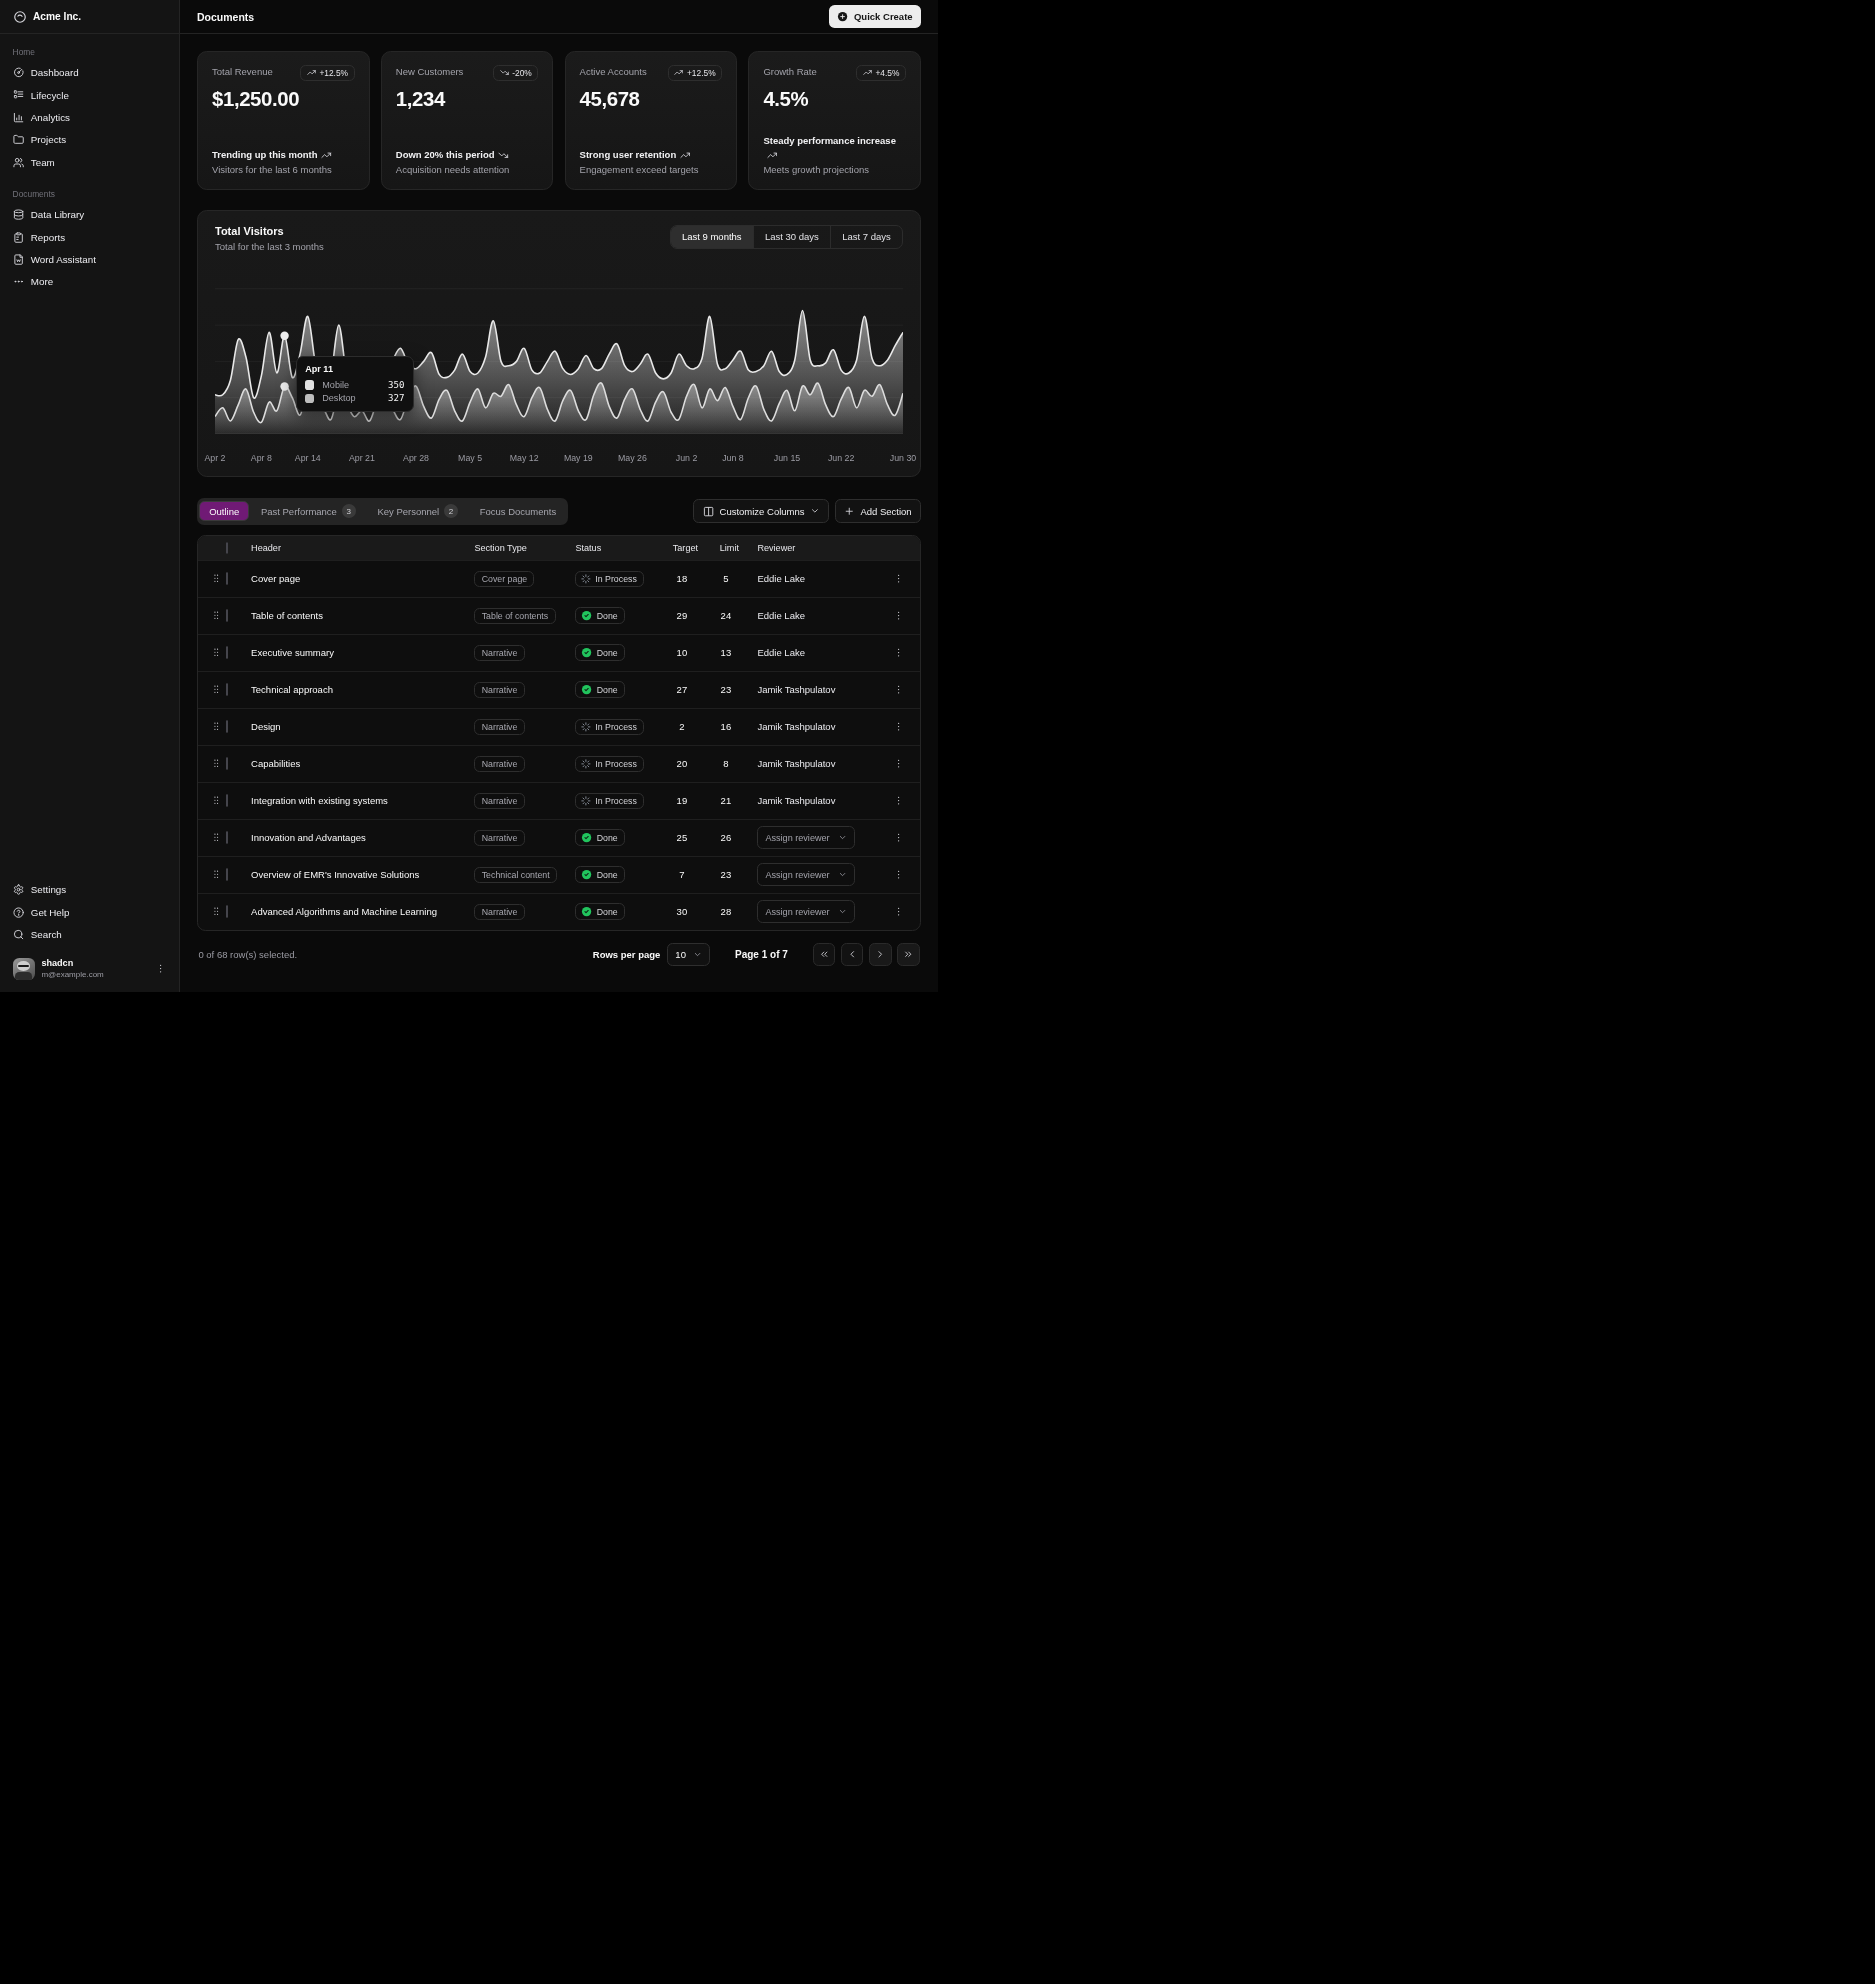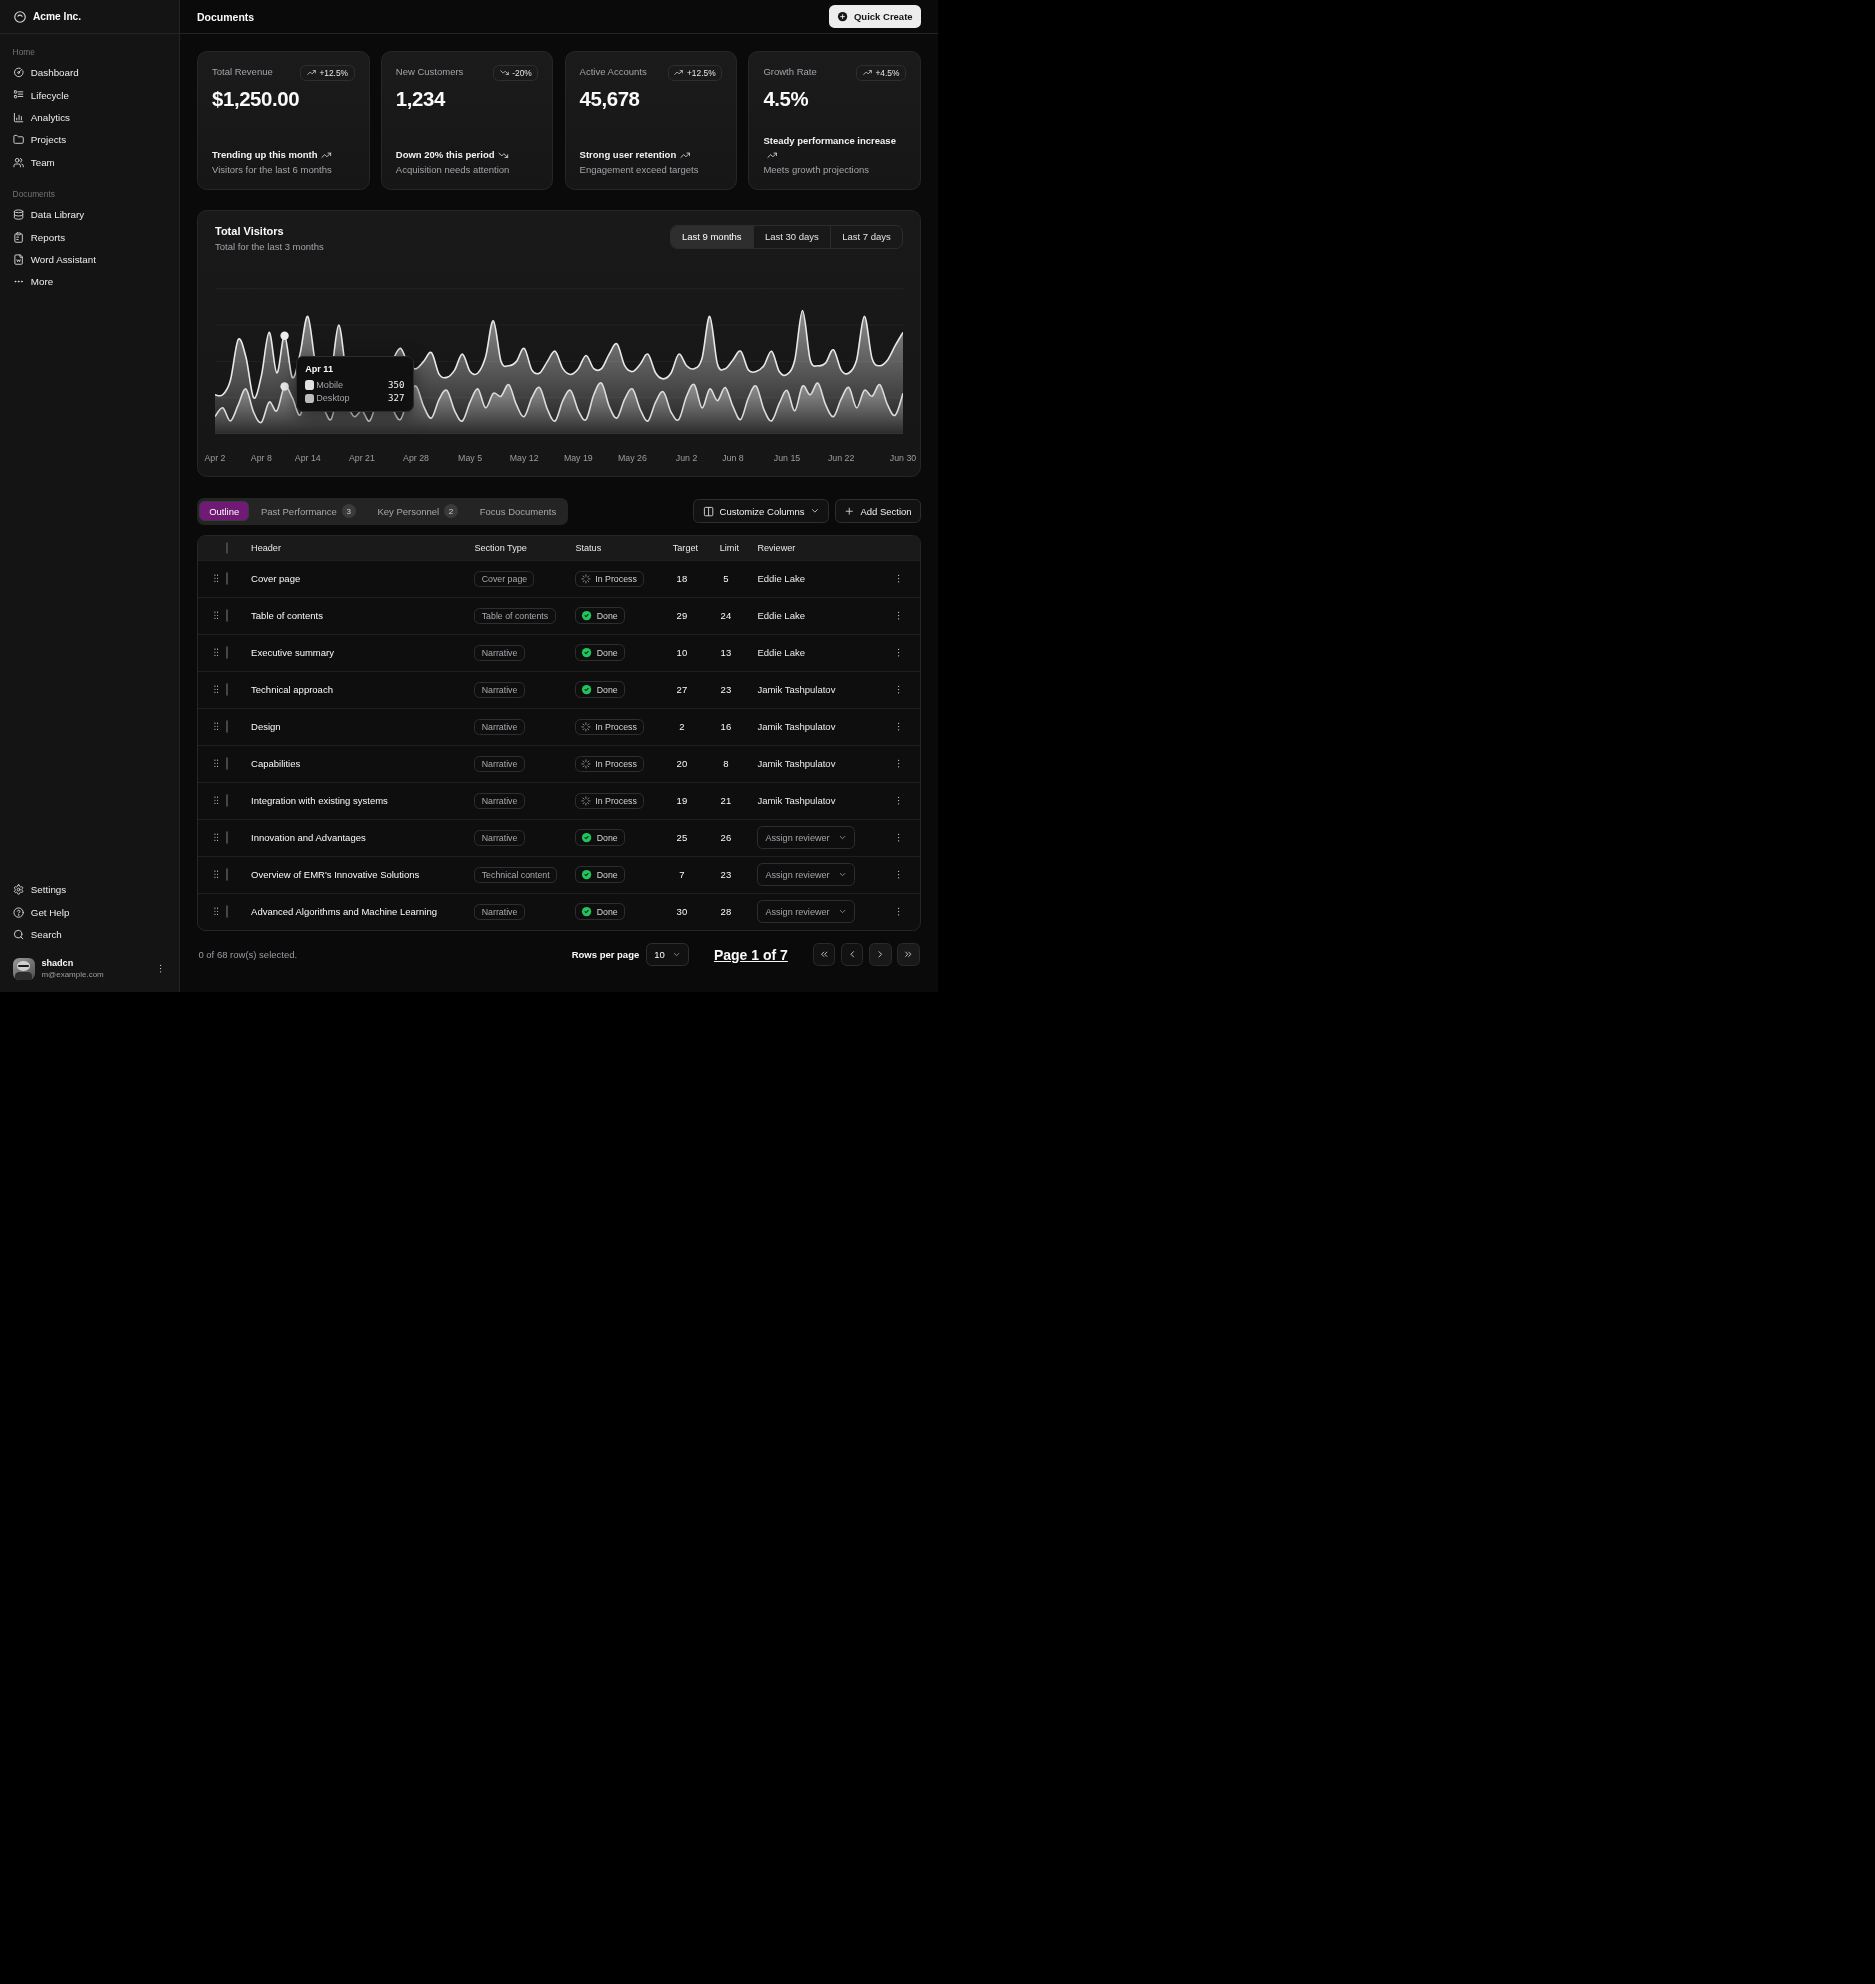--- a/index.html
+++ b/index.html
@@ -66,21 +66,21 @@
   .range { padding:5.6px 11.2px; font-size:9.5px; color:#e2e2e6; cursor:pointer; background:transparent; }
   .range + .range { border-left:0.7px solid #2c2c2c; }
   .range.active { background:#2e2e2e; color:#fff; }
   .plot { position:relative; margin-top:15.5px; height:167px; }
   .plot svg { position:absolute; inset:0; }
   .ticks { position:relative; height:15.5px; margin-top:5.6px; }
   .tick { position:absolute; top:13px; transform:translateX(-50%); font-size:8.8px; color:#9b9ba3; white-space:nowrap; }
   .tooltip { position:absolute; width:118px; background:#101010; border:0.7px solid #2c2c2c; border-radius:7px;
              padding:7px 8.4px 7.7px; box-shadow:0 5.6px 17px rgba(0,0,0,.5); z-index:5; }
   .tt-title { font-size:9.1px; font-weight:650; margin-bottom:5.6px; }
-  .tt-row { display:flex; align-items:center; gap:2px; margin-top:3.5px; }
+  .tt-row { display:flex; align-items:center; gap:8px; margin-top:3.5px; }
   .tt-sw { width:9.1px; height:9.1px; border-radius:2.8px; flex:0 0 9.1px; }
   .tt-label { font-size:9.1px; color:#a3a3ab; flex:1; }
   .tt-val { font-family:"DejaVu Sans Mono", monospace; font-size:9.1px; color:#f4f4f5; }
 
   
   .tabs-row { display:flex; justify-content:space-between; align-items:center; margin-top:21px; }
   .tabs { display:flex; align-items:center; background:#242424; border-radius:7px; padding:2.1px; gap:1.4px; }
   .tab { display:flex; align-items:center; gap:4.9px; padding:3.5px 9.1px; border-radius:5.6px; font-size:9.5px;
          color:#a6a6ae; cursor:pointer; border:0.7px solid transparent; }
   .tab.active { background:#701a75; border-color:#3a3a3a; color:#fafafa; }
@@ -109,21 +109,21 @@
             border:0.7px solid #2e2e2e; border-radius:5.6px; padding:0 7px; color:#a3a3ab; font-size:9.1px; cursor:pointer; }
   .rev-name { color:#ececf0; }
 
   
   .tfoot { display:flex; justify-content:space-between; align-items:center; margin-top:12.7px; padding:0 1.4px; }
   .sel-text { font-size:9.5px; color:#9b9ba3; }
   .tfoot-right { display:flex; align-items:center; gap:25px; }
   .rpp { display:flex; align-items:center; gap:7px; font-size:9.5px; font-weight:600; }
   .select { display:flex; align-items:center; gap:7px; border:0.7px solid #2e2e2e; border-radius:5.6px;
             height:22.5px; padding:0 7px; font-size:9.5px; font-weight:500; cursor:pointer; background:#111; }
-  .page-info { font-size:14px; font-weight:600;text-decoration:underline; }
+  .page-info { font-size:10px; font-weight:600; }
   .pager { display:flex; gap:5.6px; }
   .pbtn { width:22.5px; height:22.5px; border-radius:5.6px; border:0.7px solid #2a2a2a; background:#191919;
           display:flex; align-items:center; justify-content:center; color:#fafafa; cursor:pointer; }
   .pbtn.disabled { background:#121212; color:#5c5c63; cursor:default; }
 </style>
 </head>
 <body>
 
 <div class="app">
 

